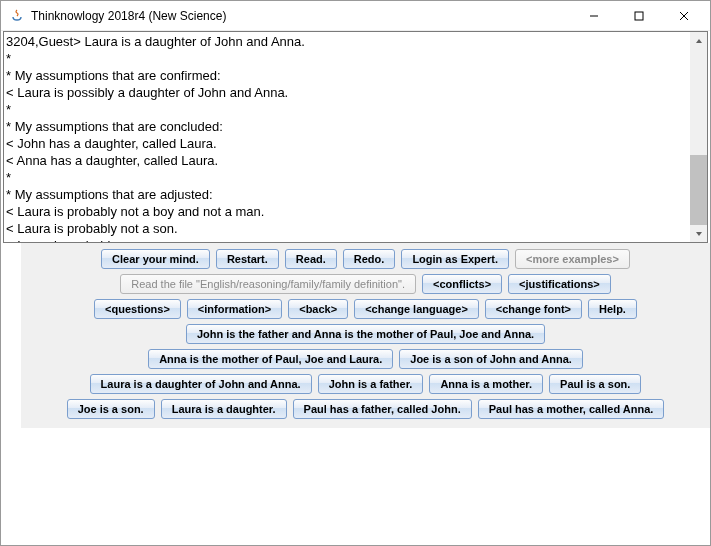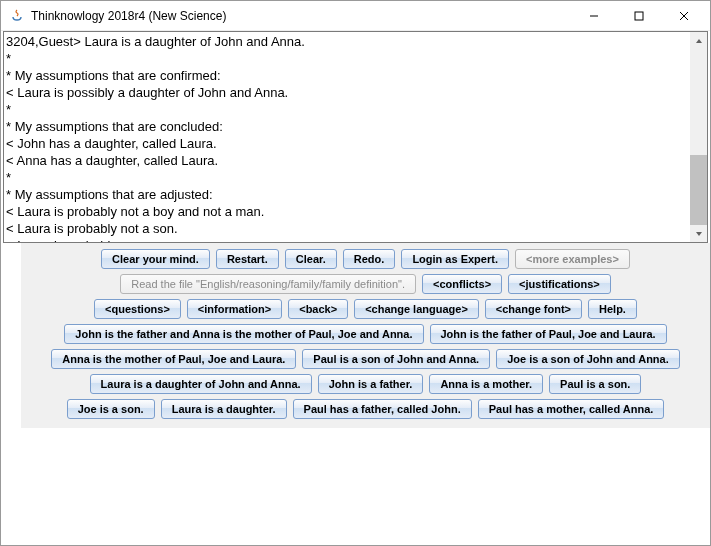--- a/index.html
+++ b/index.html
@@ -150,21 +150,21 @@
           </svg>
         </div>
     </div>
   </div>
 
   <div class="button-area">
 
     <div class="brow">
       <button class="btn">Clear your mind.</button>
       <button class="btn">Restart.</button>
-      <button class="btn">Clear.</button>
+      <button class="btn">Read.</button>
       <button class="btn">Redo.</button>
       <button class="btn">Login as Expert.</button>
       <button class="btn disabled">&lt;more examples&gt;</button>
     </div>
 
     <div class="brow">
       <button class="btn disabled" style="font-weight:normal">Read the file "English/reasoning/family/family definition".</button>
       <button class="btn">&lt;conflicts&gt;</button>
       <button class="btn">&lt;justifications&gt;</button>
     </div>
@@ -173,26 +173,24 @@
       <button class="btn">&lt;questions&gt;</button>
       <button class="btn">&lt;information&gt;</button>
       <button class="btn">&lt;back&gt;</button>
       <button class="btn">&lt;change language&gt;</button>
       <button class="btn">&lt;change font&gt;</button>
       <button class="btn">Help.</button>
     </div>
 
     <div class="brow">
       <button class="btn wide">John is the father and Anna is the mother of Paul, Joe and Anna.</button>
-      <button class="btn wide">John is the father of Paul, Joe and Laura.</button>
     </div>
 
     <div class="brow">
       <button class="btn wide">Anna is the mother of Paul, Joe and Laura.</button>
-      <button class="btn wide">Paul is a son of John and Anna.</button>
       <button class="btn wide">Joe is a son of John and Anna.</button>
     </div>
 
     <div class="brow">
       <button class="btn wide">Laura is a daughter of John and Anna.</button>
       <button class="btn wide">John is a father.</button>
       <button class="btn wide">Anna is a mother.</button>
       <button class="btn wide">Paul is a son.</button>
     </div>
 

